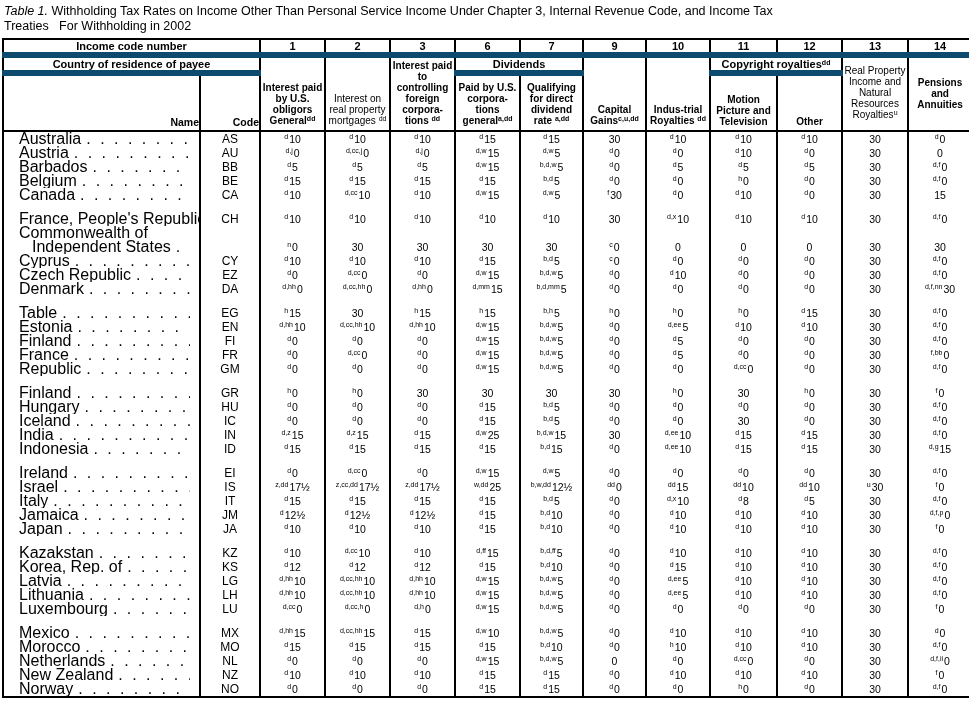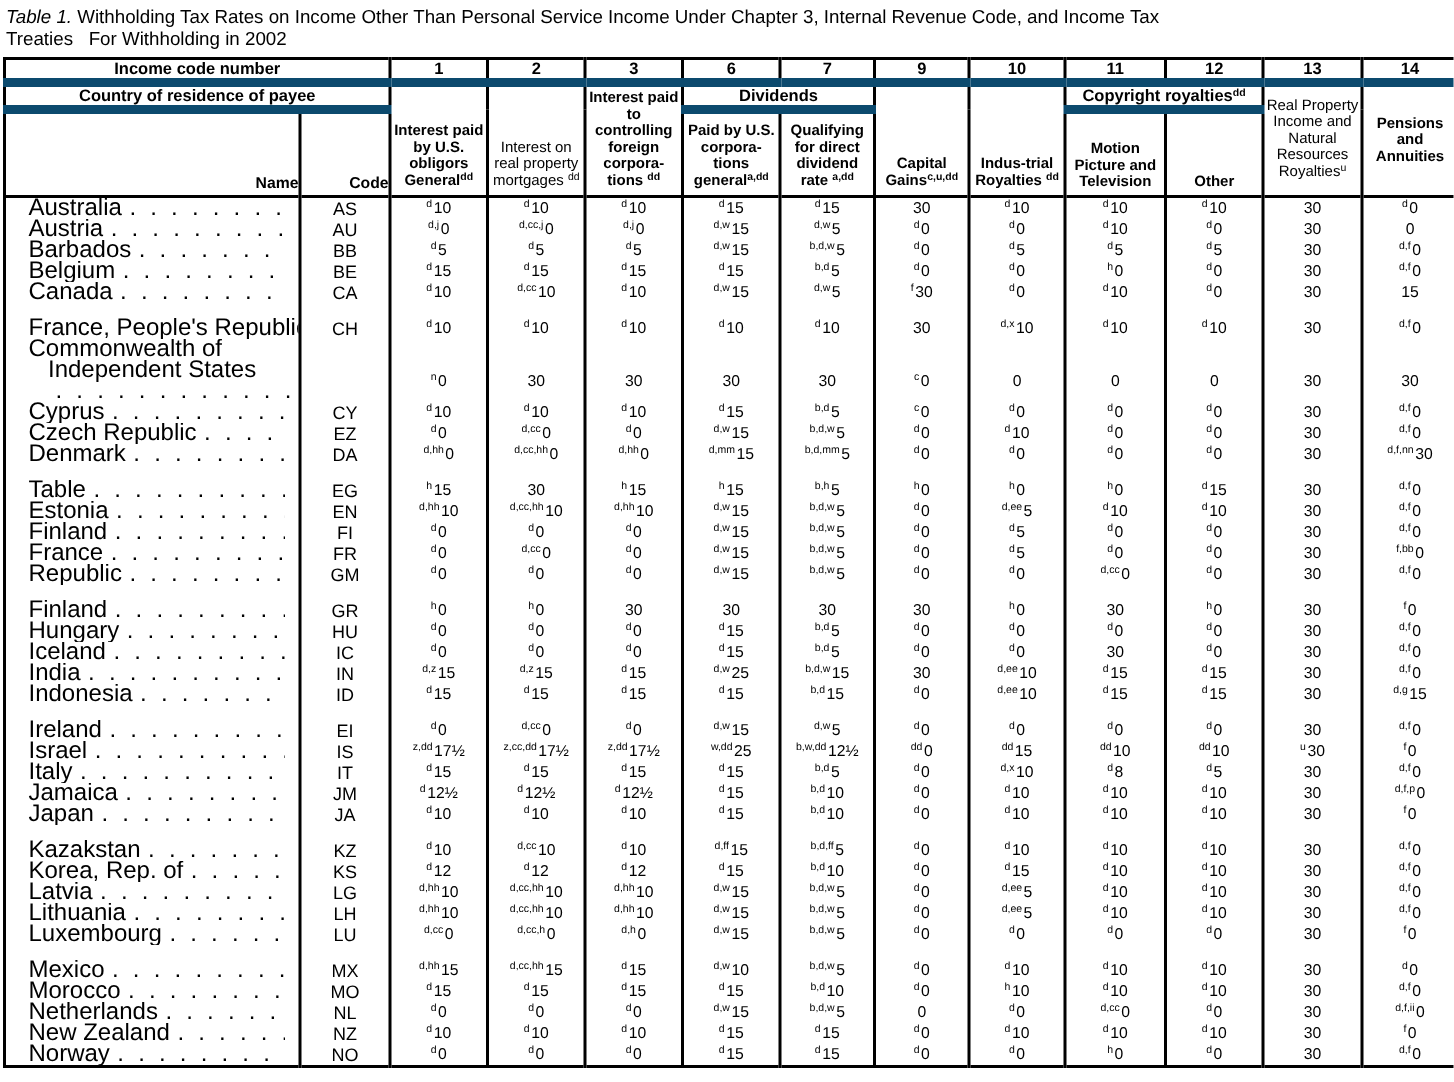--- a/index.html
+++ b/index.html
@@ -29,21 +29,21 @@
   tbody tr.sp{height:10px;}
   td.v{font-size:10.5px;text-align:center;vertical-align:middle;white-space:nowrap;}
   td.codeTd{font-size:12px;text-align:center;vertical-align:middle;}
   .sup{font-size:7px;position:relative;top:-3.5px;margin-right:1px;letter-spacing:0;}
   td.nameTd{vertical-align:middle;}
   .nm{display:flex;align-items:baseline;padding-left:15px;padding-right:9px;
     font-size:16px;line-height:14px;}
   .nm .t{white-space:pre;}
   .nm .dots{flex:1 1 auto;overflow:hidden;white-space:nowrap;padding-left:5px;
     letter-spacing:2.5px;}
-  .nm.ind{padding-left:28px;flex-direction:column;}
+  .nm.ind{padding-left:28px;}
 </style>
 </head>
 <body>
 
 <div class="title">
   <div><span class="pre">Table 1. </span><span class="b">Withholding Tax Rates on Income Other Than Personal Service Income Under Chapter 3, Internal Revenue Code, and Income Tax</span></div>
   <div class="b l2">Treaties   For Withholding in 2002</div>
 </div>
 
 <table>

